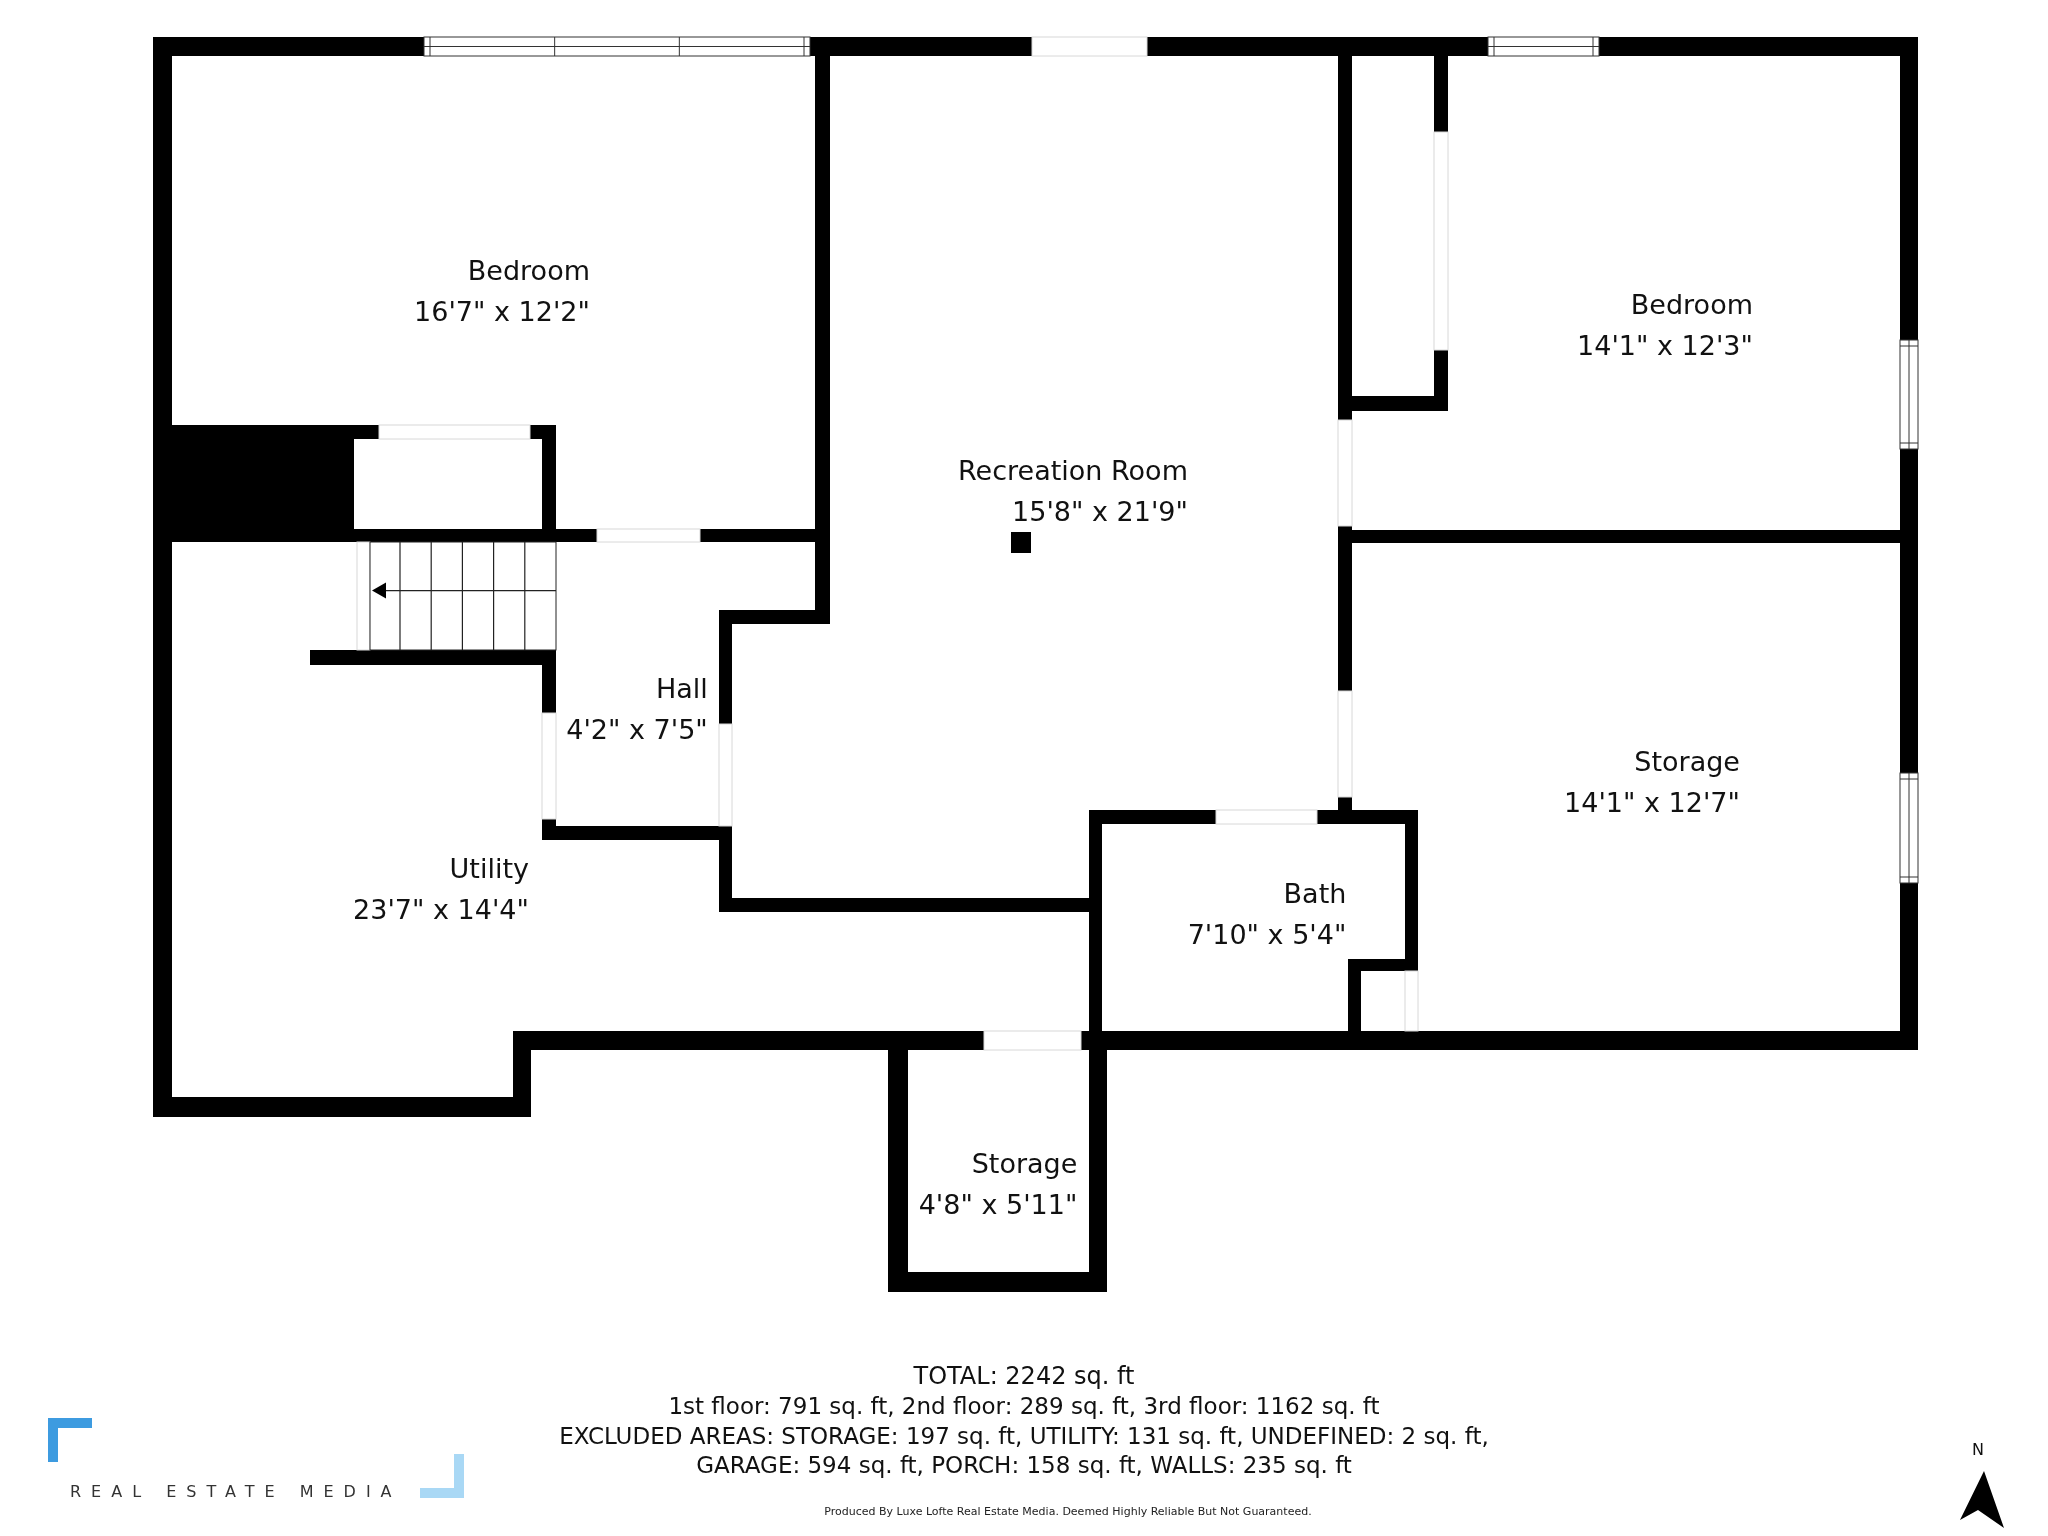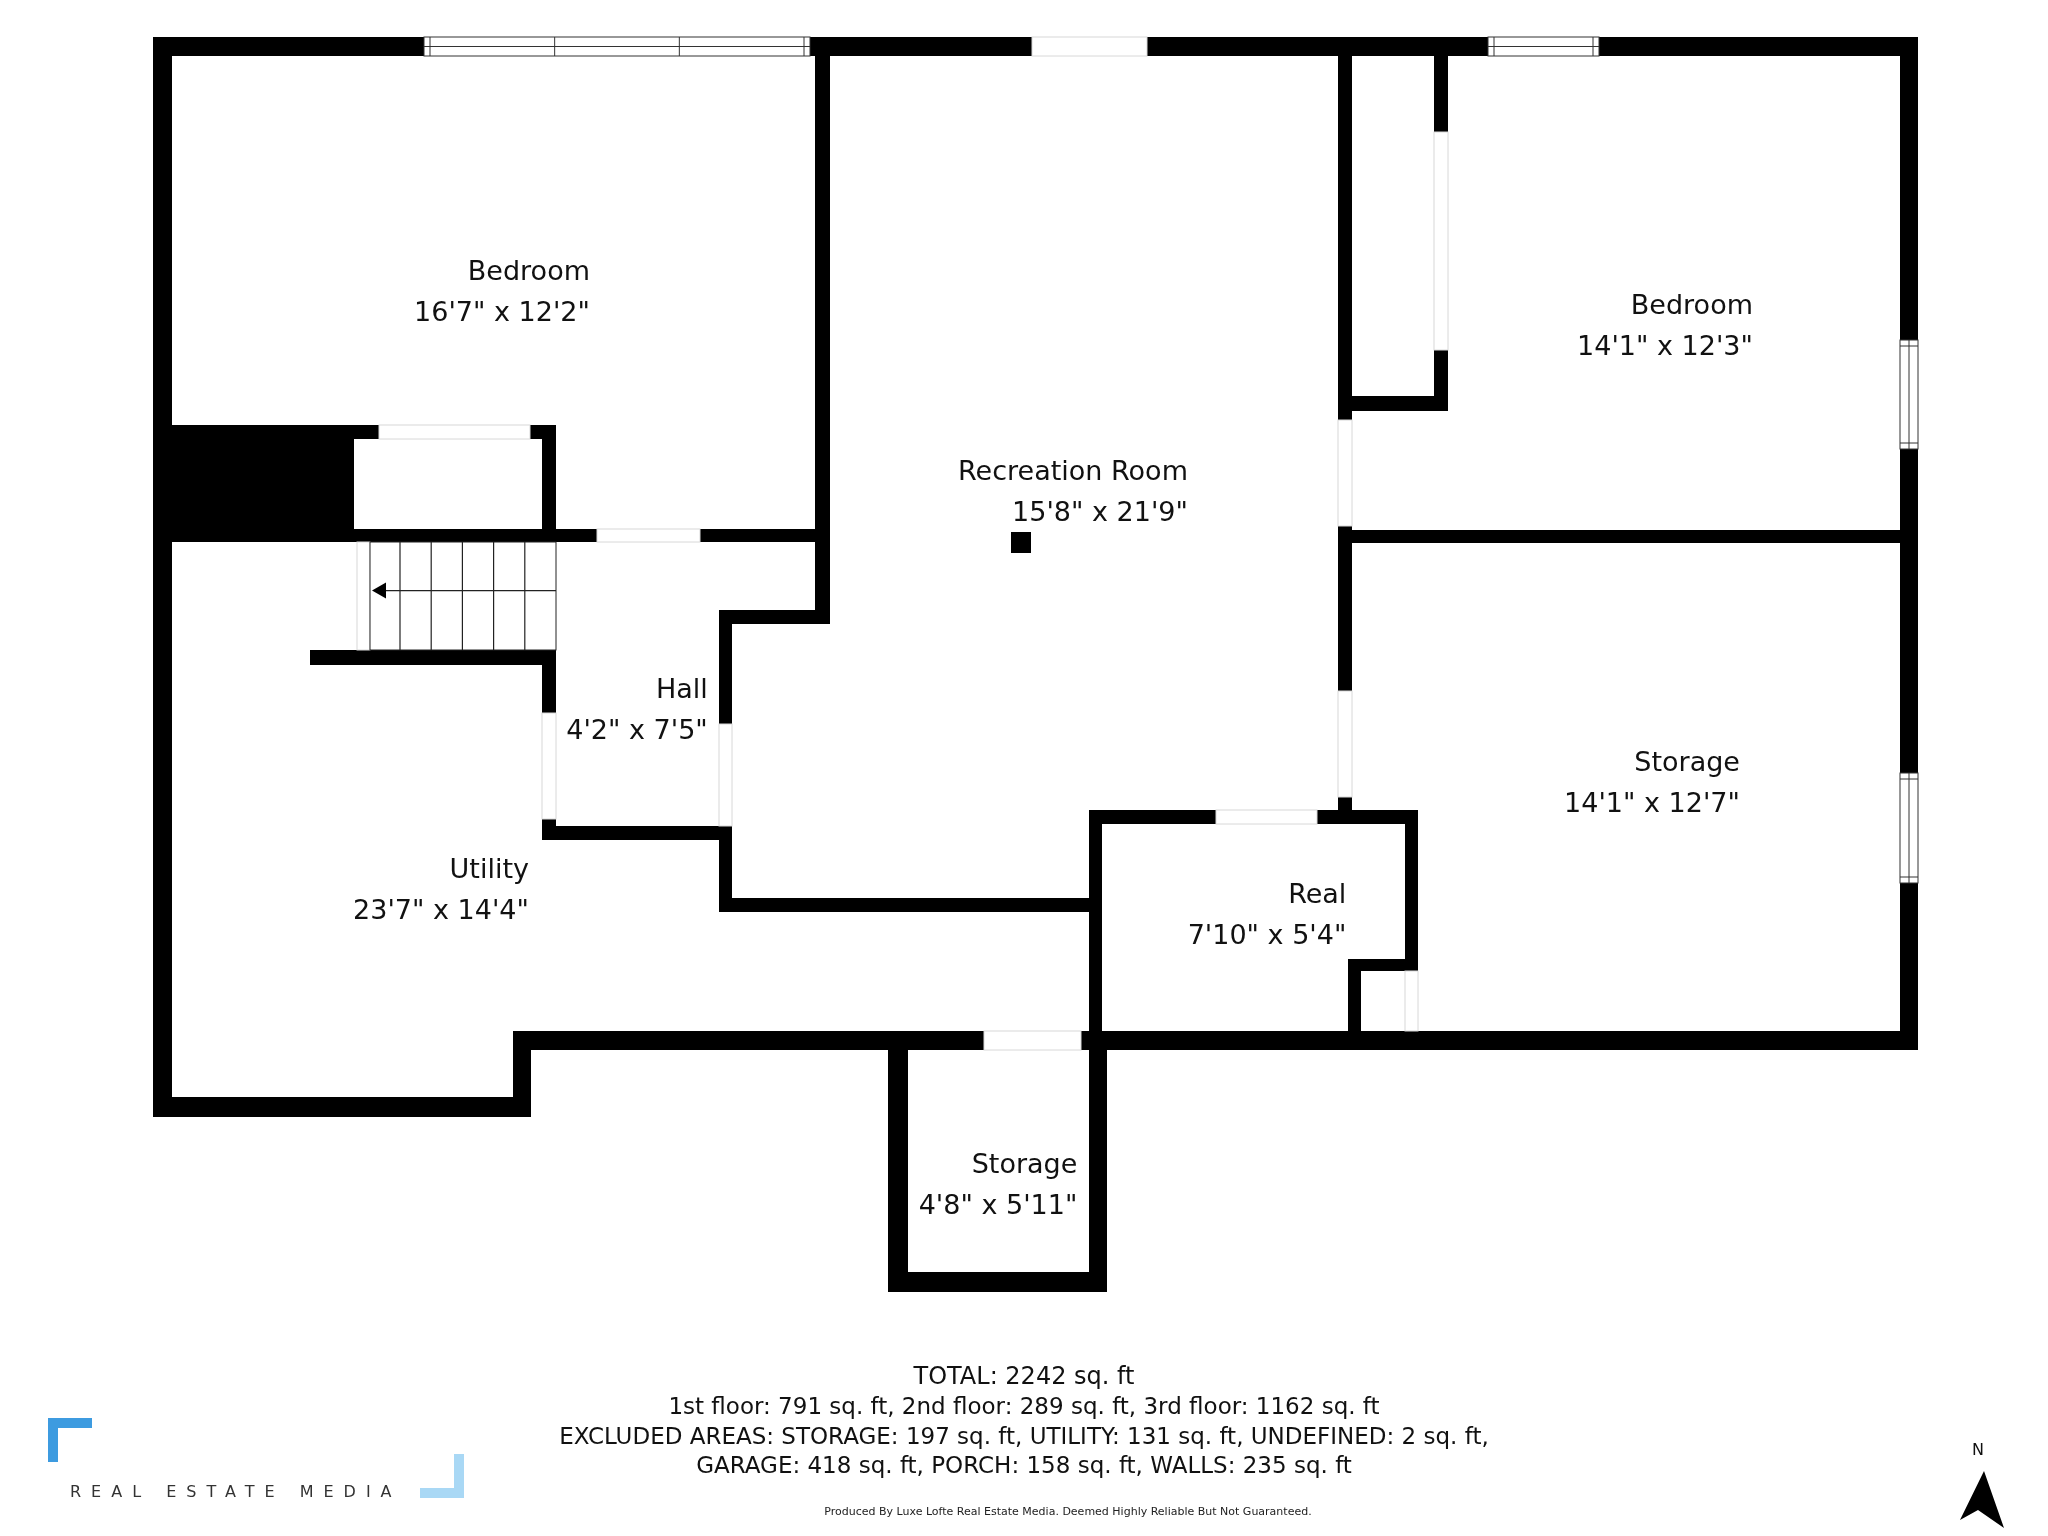--- a/index.html
+++ b/index.html
@@ -126,30 +126,30 @@
     <polygon points="1984,1471 1960,1520 1978,1510 2004,1528" fill="#000"></polygon>
   </g>
 </svg>
 
 <div id="room-labels">
   <div class="room-label" style="left: 502px; top: 250px;"><span>Bedroom</span><span class="dim">16'7" x 12'2"</span></div>
   <div class="room-label" style="left: 1073px; top: 450px;"><span>Recreation Room</span><span class="dim">15'8" x 21'9"</span></div>
   <div class="room-label" style="left: 1665px; top: 284px;"><span>Bedroom</span><span class="dim">14'1" x 12'3"</span></div>
   <div class="room-label" style="left: 637px; top: 668px;"><span>Hall</span><span class="dim">4'2" x 7'5"</span></div>
   <div class="room-label" style="left: 441px; top: 848px;"><span>Utility</span><span class="dim">23'7" x 14'4"</span></div>
-  <div class="room-label" style="left: 1267px; top: 873px;"><span>Real</span><span class="dim">7'10" x 5'4"</span></div>
+  <div class="room-label" style="left: 1267px; top: 873px;"><span>Bath</span><span class="dim">7'10" x 5'4"</span></div>
   <div class="room-label" style="left: 1652px; top: 741px;"><span>Storage</span><span class="dim">14'1" x 12'7"</span></div>
   <div class="room-label" style="left: 998px; top: 1143px;"><span>Storage</span><span class="dim">4'8" x 5'11"</span></div>
 </div>
 
 <div class="footer">
   <div class="line total" style="top:1362px;">TOTAL: 2242 sq. ft</div>
   <div class="line" style="top:1393px;">1st floor: 791 sq. ft, 2nd floor: 289 sq. ft, 3rd floor: 1162 sq. ft</div>
   <div class="line" style="top:1423px;">EXCLUDED AREAS: STORAGE: 197 sq. ft, UTILITY: 131 sq. ft, UNDEFINED: 2 sq. ft,</div>
-  <div class="line" style="top:1452px;">GARAGE: 418 sq. ft, PORCH: 158 sq. ft, WALLS: 235 sq. ft</div>
+  <div class="line" style="top:1452px;">GARAGE: 594 sq. ft, PORCH: 158 sq. ft, WALLS: 235 sq. ft</div>
   <div class="line disclaimer" style="top:1505px;">Produced By Luxe Lofte Real Estate Media. Deemed Highly Reliable But Not Guaranteed.</div>
 </div>
 
 <div class="logo">
   <div class="br-tl" style="border-color: rgb(61, 155, 224);"></div>
   <div class="tag">REAL ESTATE MEDIA</div>
   <div class="br-br" style="border-color: rgb(169, 216, 245);"></div>
 </div>
 
 <div class="compass">

